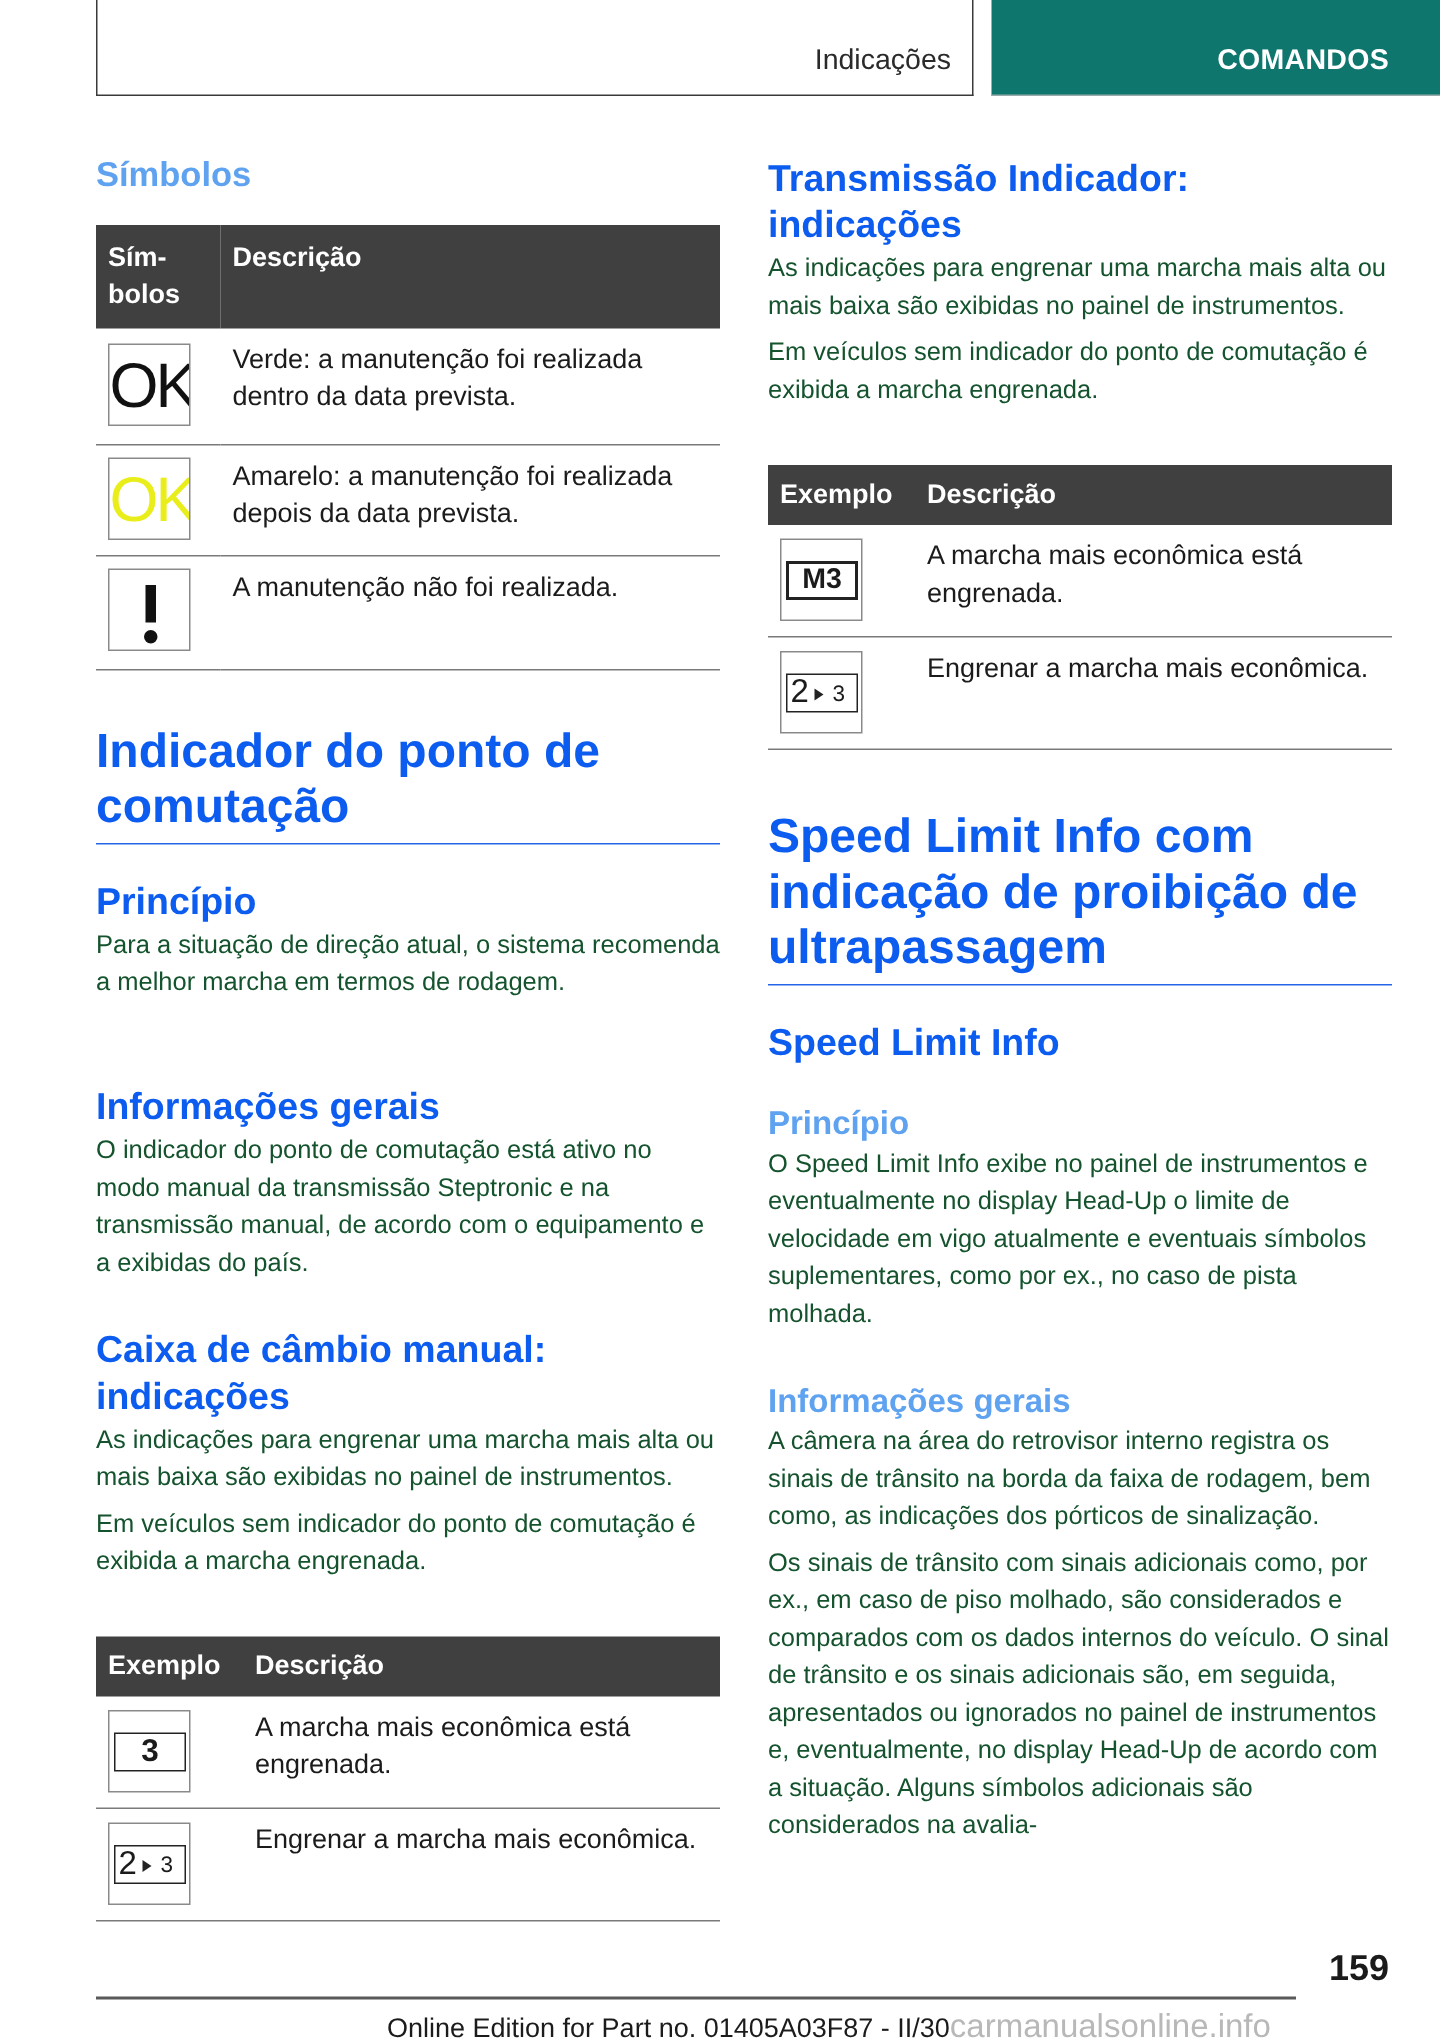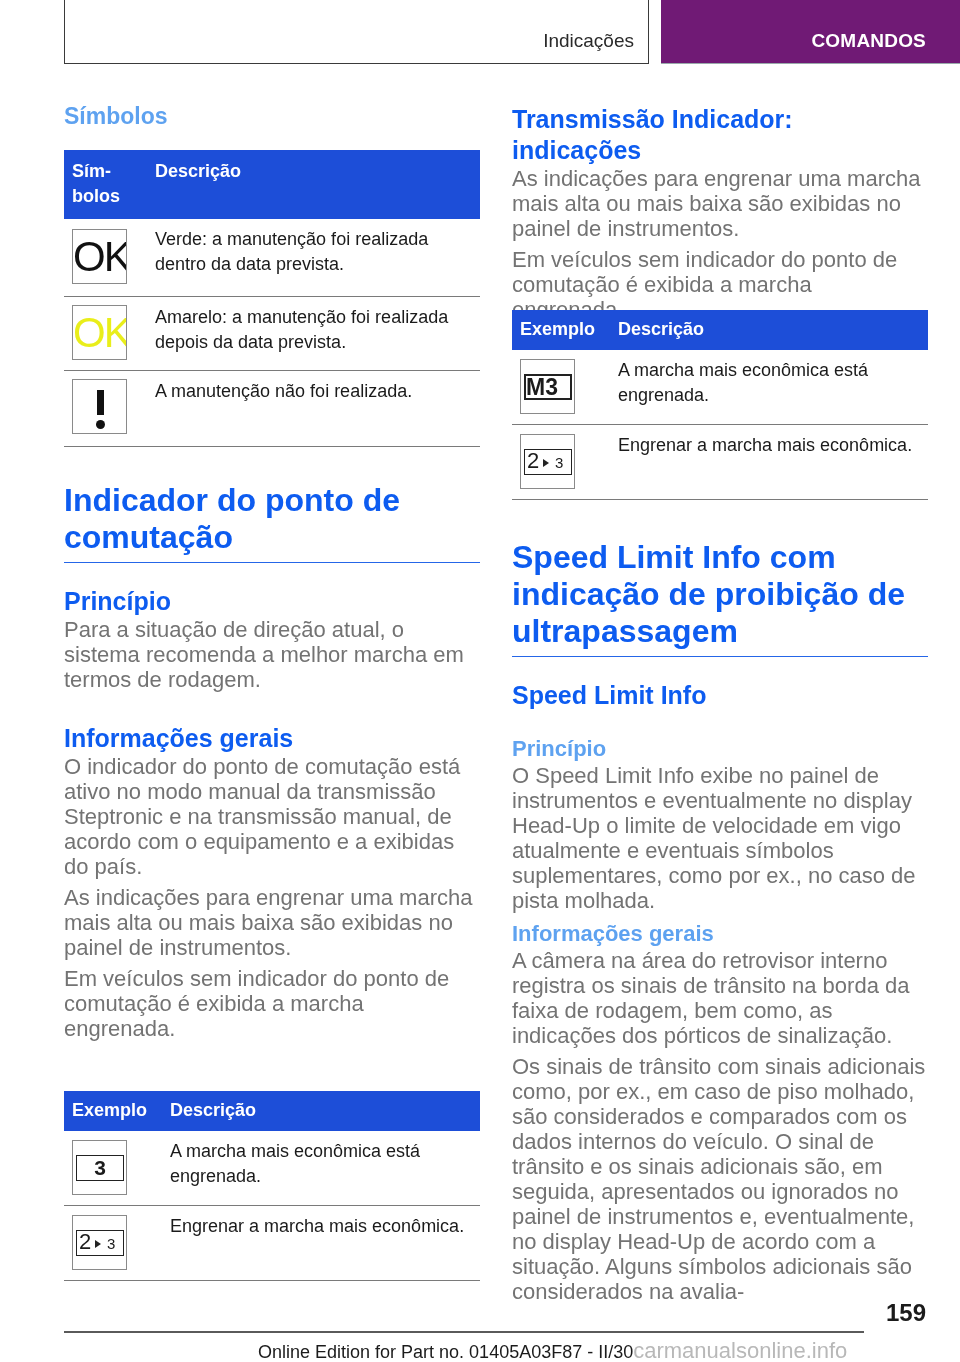--- a/index.html
+++ b/index.html
@@ -2,50 +2,50 @@
 <html><head>
   <meta charset="utf-8">
   <style>
     * { box-sizing: border-box; margin: 0; padding: 0; }
     html, body { width: 960px; height: 1362px; background: #ffffff; overflow: hidden; }
     body { position: relative; font-family: "Liberation Sans", sans-serif; color: #1b1b1b; }
 
     
     .hdr-box { position: absolute; left: 64px; top: 0; width: 585px; height: 64px; border: 1.5px solid #3a3a3a; border-top: none; background: #fff; }
     .hdr-section { position: absolute; right: 14px; top: 30px; font-size: 19px; color: #2a2a2a; }
-    .hdr-chapter { position: absolute; left: 661px; top: 0; width: 299px; height: 64px; background: #701a75; border-bottom: 1.5px solid #9aa; }
+    .hdr-chapter { position: absolute; left: 661px; top: 0; width: 299px; height: 64px; background: #0f766e; border-bottom: 1.5px solid #9aa; }
     .hdr-chapter span { position: absolute; right: 34px; top: 30px; font-size: 19px; font-weight: bold; color: #fff; letter-spacing: 0.2px; }
 
     .col { position: absolute; top: 0; width: 416px; }
     .col-left { left: 64px; }
     .col-right { left: 512px; }
 
     .h-small-light { color: #5ea2f0; font-weight: bold; font-size: 23px; }
     .h-big { color: #0d5cf0; font-weight: bold; font-size: 32px; line-height: 37px; }
     .h-mid { color: #0d5cf0; font-weight: bold; font-size: 25px; line-height: 31px; }
     .h-mid-light { color: #5ea2f0; font-weight: bold; font-size: 22px; line-height: 28px; }
     .rule-blue { height: 0; border-top: 1.5px solid #2566e8; }
-    p.body { font-size: 22px; line-height: 25px; color: #737373; }
+    p.body { font-size: 17px; line-height: 25px; color: #14532d; }
 
     table.tbl { width: 100%; border-collapse: collapse; }
-    .tbl th { background: #1d4ed8; color: #fff; text-align: left; font-size: 18px; font-weight: bold; vertical-align: top; line-height: 25px; }
+    .tbl th { background: #404040; color: #fff; text-align: left; font-size: 18px; font-weight: bold; vertical-align: top; line-height: 25px; }
     .tbl td { vertical-align: top; font-size: 18px; line-height: 25px; border-bottom: 1.5px solid #7a7a7a; }
     .tbl td.ic { padding: 0 0 10px 8px; }
     .tbl td.tx { padding: 8px 0 12px 0; }
 
     .sym { width: 55px; height: 55px; border: 1px solid #8a8a8a; background: #fff; position: relative; overflow: hidden; }
     .sym.ok span { position: absolute; left: 0; right: 0; top: 6px; text-align: center; font-size: 42px; line-height: 42px; letter-spacing: -2px; font-family: "Liberation Sans", sans-serif; }
     .sym.ok.green span { color: #111; }
     .sym.ok.yellow span { color: #e9ee1a; }
     .sym.excl .bar { position: absolute; left: 24px; top: 10px; width: 7px; height: 25px; background: #111; }
     .sym.excl .dot { position: absolute; left: 23px; top: 40px; width: 9px; height: 9px; border-radius: 50%; background: #111; }
     .gearbox { position: absolute; left: 3px; top: 14px; width: 48px; height: 26px; border: 1.5px solid #222; }
     .gearbox.plain span { position: absolute; left: 0; right: 0; top: 1px; text-align: center; font-size: 21px; font-weight: bold; line-height: 22px; }
     .gearbox.m3 { border-width: 2px; }
-    .gearbox.m3 span { position: absolute; left: 0; right: 0; top: 0px; text-align: left; font-size: 23px; font-weight: bold; line-height: 22px; }
+    .gearbox.m3 span { position: absolute; left: 0; right: 0; top: 0px; text-align: center; font-size: 19px; font-weight: bold; line-height: 22px; }
     .gearbox.shift .a { position: absolute; left: 2px; top: -1px; font-size: 22px; line-height: 24px; }
     .gearbox.shift .tri { position: absolute; left: 18px; top: 9px; width: 0; height: 0; border-left: 6px solid #222; border-top: 4px solid transparent; border-bottom: 4px solid transparent; }
     .gearbox.shift .b { position: absolute; left: 30px; top: 5px; font-size: 15px; line-height: 16px; }
 
     
     .pageno { position: absolute; right: 34px; top: 1299px; font-size: 24px; font-weight: bold; color: #1b1b1b; }
     .foot-rule { position: absolute; left: 64px; top: 1331px; width: 800px; border-top: 2px solid #5a5a5a; }
     .foot-text { position: absolute; left: 258px; top: 1338px; font-size: 18px; color: #1b1b1b; white-space: nowrap; }
     .foot-text .wm { color: #b8b8b8; font-size: 22px; }
   </style>
@@ -112,20 +112,21 @@
     <div class="h-mid">Princípio</div>
     <p class="body" style="margin-top:0px;">Para a situação de direção atual, o sistema recomenda a melhor marcha em termos de rodagem.</p>
   </div>
 
   <div style="position:absolute; top:723px; width:416px;">
     <div class="h-mid">Informações gerais</div>
     <p class="body">O indicador do ponto de comutação está ativo no modo manual da transmissão Steptronic e na transmissão manual, de acordo com o equipamento e a exibidas do país.</p>
   </div>
 
   <div style="position:absolute; top:885px; width:416px;">
+    <div class="h-mid">Caixa de câmbio manual: indicações</div>
     <p class="body">As indicações para engrenar uma marcha mais alta ou mais baixa são exibidas no painel de instrumentos.</p>
     <p class="body" style="margin-top:6px;">Em veículos sem indicador do ponto de comutação é exibida a marcha engrenada.</p>
   </div>
 
   <div style="position:absolute; top:1091px; width:416px;">
     <table class="tbl">
       <thead>
         <tr>
           <th style="width:98px; padding:7px 0 8px 8px;">Exemplo</th>
           <th style="padding:7px 0 8px 8px;">Descrição</th>

